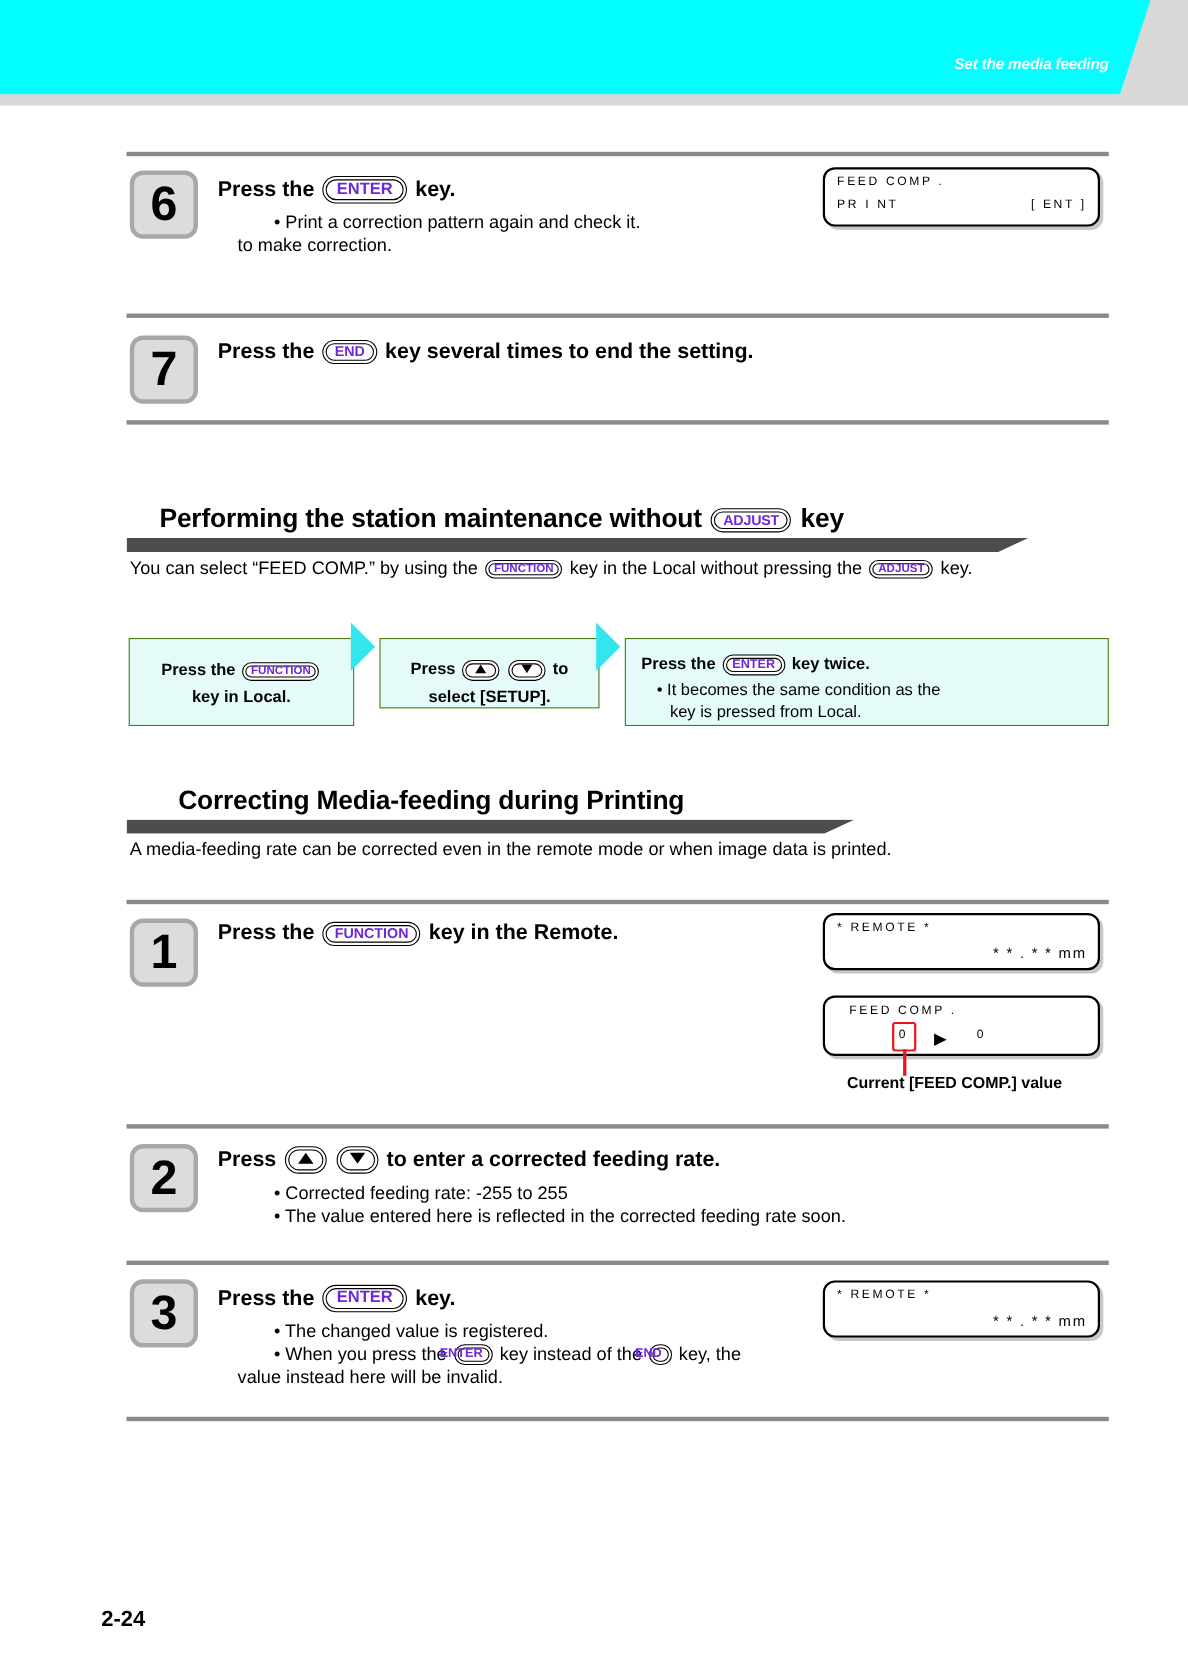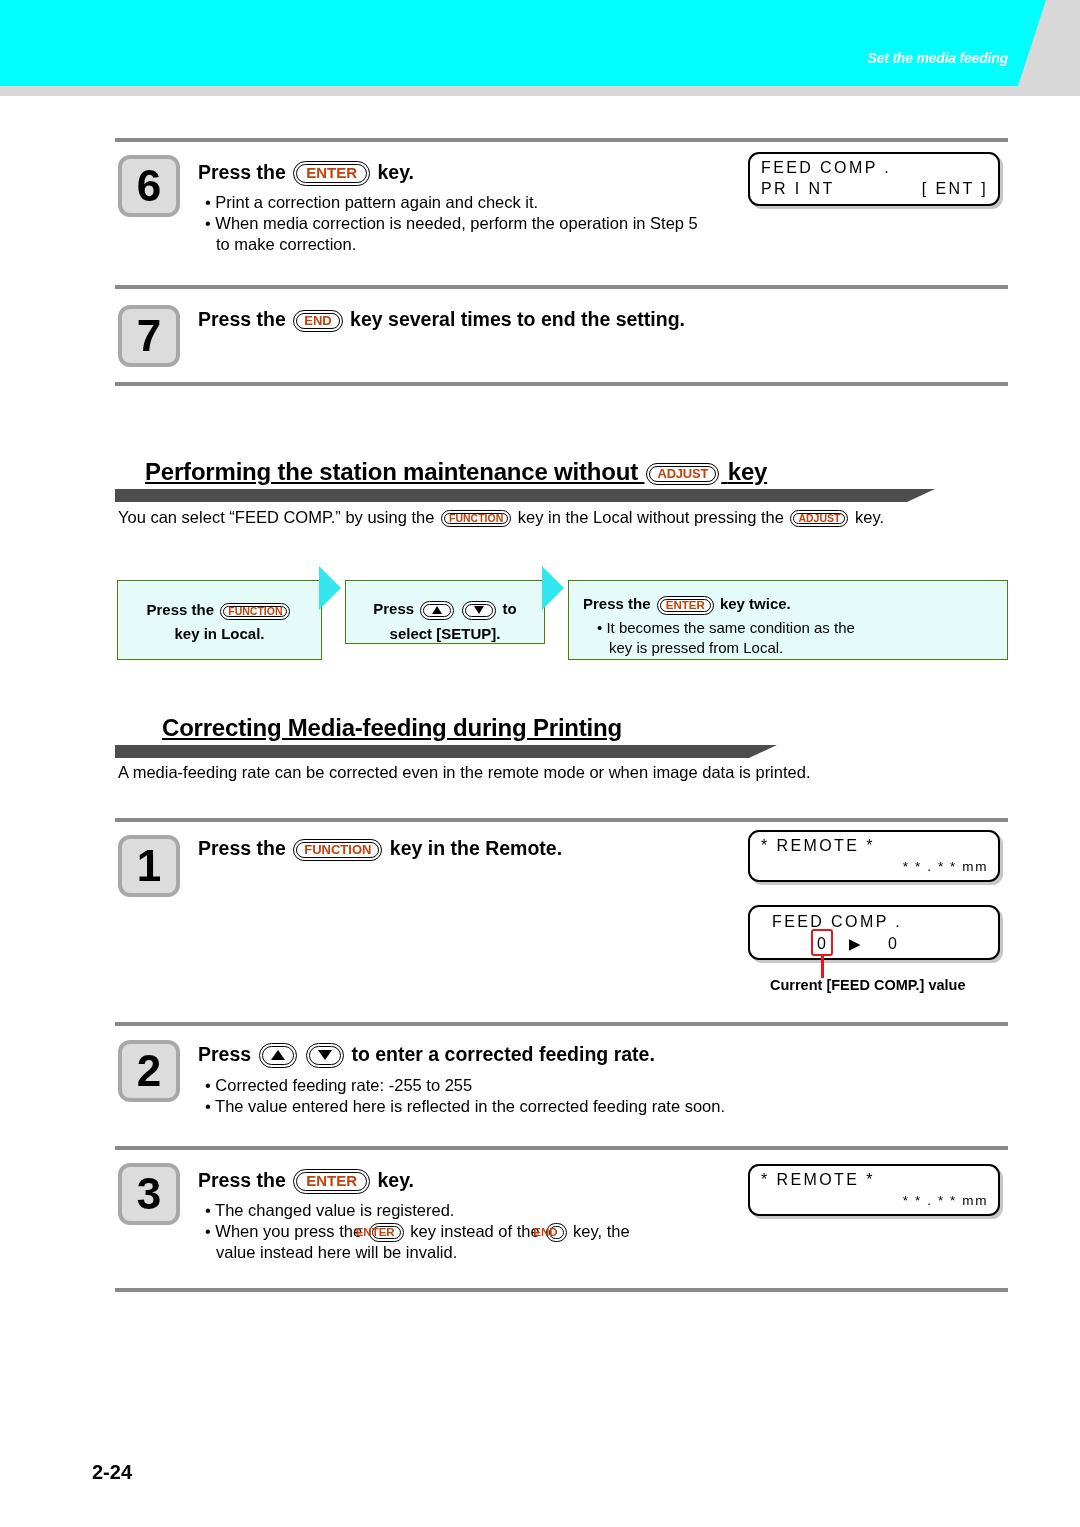--- a/index.html
+++ b/index.html
@@ -75,36 +75,36 @@
     font-weight: bold;
     white-space: nowrap;
     line-height: 26px;
   }
   .step-body {
     position: absolute;
     font-size: 16.5px;
     line-height: 21px;
   }
   .step-body div { white-space: nowrap; }
-  .bullet-line { text-indent: -11px; padding-left: 11px; }
+  .bullet-line { text-indent: -11px; padding-left: 11px; margin-left: 44px; }
 
   
   .key {
     display: inline-block;
     position: relative;
     border: 1.6px solid #000;
     border-radius: 40px;
     background: #fff;
     padding: 0 9px;
     margin: 0 2px;
     vertical-align: middle;
     box-sizing: border-box;
     text-align: center;
     font-weight: bold;
-    color: #c2410c;
+    color: #6d28d9;
     font-family: "Liberation Sans", sans-serif;
     line-height: 1;
   }
   .key::before {
     content: "";
     position: absolute;
     left: 2px; right: 2px; top: 2px; bottom: 2px;
     border: 1.4px solid #000;
     border-radius: 40px;
     pointer-events: none;
@@ -144,36 +144,35 @@
     position: absolute;
     border: 2.4px solid #000;
     border-radius: 11px;
     background: #fff;
     box-sizing: border-box;
     font-family: "Liberation Sans", sans-serif;
     box-shadow: 3px 3px 0 rgba(0,0,0,0.22);
   }
   .lcd-line {
     position: absolute;
-    font-size: 16px;
+    font-size: 11px;
     letter-spacing: 2.4px;
     white-space: nowrap;
     color: #000;
   }
   .lcd-line.small { font-size: 13.5px; letter-spacing: 1.6px; }
 
   
   .sec-title {
     position: absolute;
     font-size: 24px;
     font-weight: bold;
     white-space: nowrap;
     color: #000;
     letter-spacing: -0.2px;
-    text-decoration: underline;
   }
   .sec-bar {
     position: absolute;
     height: 13px;
     background: #4d4d4d;
   }
   .sec-bar.long  { left: 115px; width: 820px; clip-path: polygon(0 0, 820px 0, 792px 13px, 0 13px); }
   .sec-bar.short { left: 115px; width: 662px; clip-path: polygon(0 0, 662px 0, 634px 13px, 0 13px); }
   .sec-para {
     position: absolute;
@@ -253,21 +252,20 @@
 <div class="step-num" style="left:118px; top:155px">6</div>
 
 <div class="step-head" style="left:198px; top:159px">
   <span>Press the</span>
   <span class="key k-lg"><span>ENTER</span></span>
   <span>key.</span>
 </div>
 
 <div class="step-body" style="left:205px; top:192px">
   <div class="bullet-line">• Print a correction pattern again and check it.</div>
-  <div class="bullet-line">• When media correction is needed, perform the operation in Step 5</div>
   <div style="padding-left:11px">to make correction.</div>
 </div>
 
 <div class="lcd" style="left:748px; top:152px; width:252px; height:54px">
   <div class="lcd-line" style="left:11px; top:5px">FEED  COMP .</div>
   <div class="lcd-line" style="left:11px; top:26px">PR I NT</div>
   <div class="lcd-line" style="right:10px; top:26px">[ ENT ]</div>
 </div>
 
 <div class="step-num" style="left:118px; top:305px">7</div>

